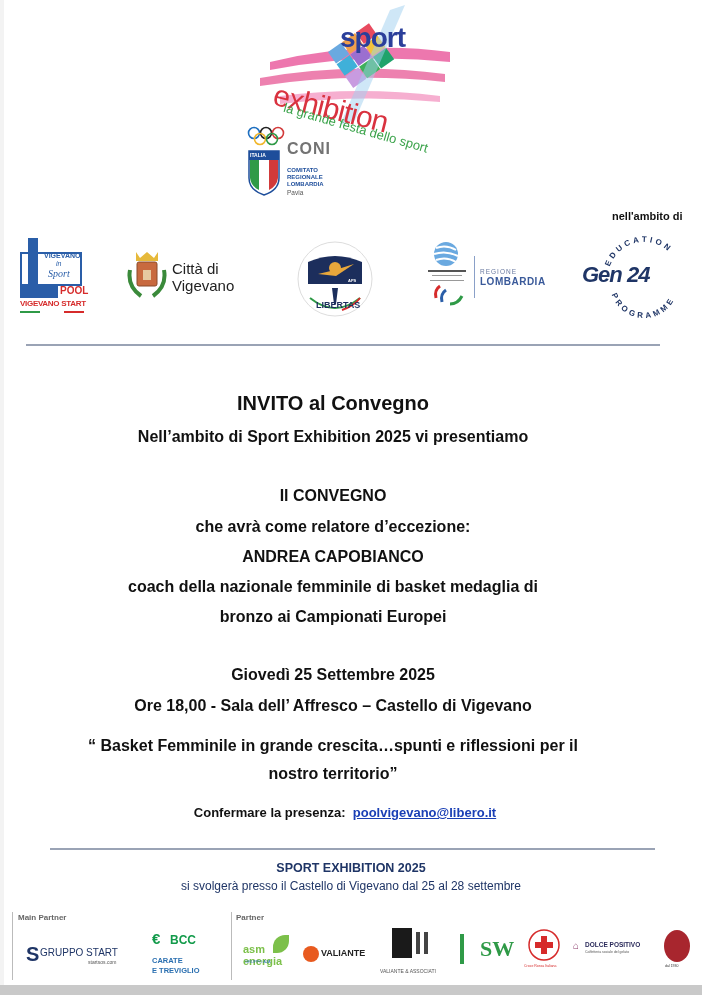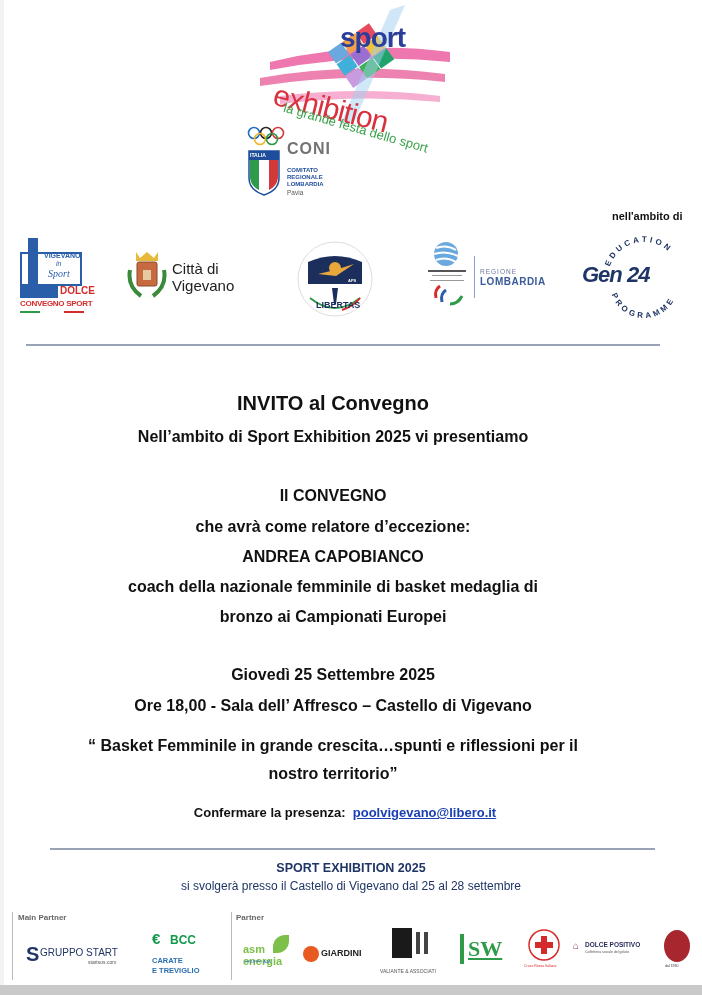--- a/index.html
+++ b/index.html
@@ -76,22 +76,22 @@
 
 <div class="abs nell">nell'ambito di</div>
 
 <div class="abs" style="left:20px;top:238px;width:64px;height:80px;">
   <div class="abs" style="left:0;top:14px;width:62px;height:34px;border:2px solid #2a5ea8;box-sizing:border-box;"></div>
   <div class="abs" style="left:8px;top:0;width:10px;height:48px;background:#2a5ea8;"></div>
   <span class="abs" style="left:24px;top:14px;font-size:7px;color:#2a5ea8;font-weight:bold;">VIGEVANO</span>
   <span class="abs" style="left:36px;top:22px;font-size:7px;color:#2a5ea8;font-style:italic;">in</span>
   <span class="abs" style="left:28px;top:30px;font-size:10px;color:#2a5ea8;font-style:italic;font-family:'Liberation Serif',serif;">Sport</span>
   <div class="abs" style="left:0;top:48px;width:38px;height:12px;background:#2a5ea8;"></div>
-  <span class="abs" style="left:40px;top:47px;font-size:10px;color:#d62b2b;font-weight:bold;">DOLCE</span>
-  <span class="abs" style="left:0px;top:61px;font-size:8px;color:#d62b2b;font-weight:bold;letter-spacing:-0.3px;white-space:nowrap;">CONVEGNO SPORT</span>
+  <span class="abs" style="left:40px;top:47px;font-size:10px;color:#d62b2b;font-weight:bold;">POOL</span>
+  <span class="abs" style="left:0px;top:61px;font-size:8px;color:#d62b2b;font-weight:bold;letter-spacing:-0.3px;white-space:nowrap;">VIGEVANO START</span>
   <div class="abs" style="left:0;top:73px;width:20px;height:2px;background:#2f9a47;"></div>
   <div class="abs" style="left:44px;top:73px;width:20px;height:2px;background:#d62b2b;"></div>
 </div>
 
 <div class="abs" style="left:127px;top:250px;width:120px;height:56px;">
   <svg width="40" height="52" viewBox="0 0 40 52" style="position:absolute;left:0;top:0;">
     <path d="M9,2 L13,8 L20,2 L27,8 L31,2 L31,11 H9 Z" fill="#e6b93a"></path>
     <rect x="10" y="12" width="20" height="24" rx="2" fill="#c86a3f" stroke="#8a4a2a"></rect>
     <rect x="16" y="20" width="8" height="10" fill="#e6c9a0"></rect>
     <path d="M3,20 Q0,36 14,46" fill="none" stroke="#3a8a3a" stroke-width="4"></path>
@@ -185,33 +185,33 @@
 </div>
 
 <div class="abs" style="left:243px;top:935px;width:50px;height:34px;">
   <div class="abs" style="left:30px;top:0;width:16px;height:18px;background:#7cc04a;border-radius:12px 0 12px 0;"></div>
   <span class="abs" style="left:0;top:8px;font-size:11px;font-weight:bold;color:#7cc04a;">asm energia</span>
   <span class="abs" style="left:2px;top:24px;font-size:4px;color:#2a6fb0;">GRUPPO A2A</span>
 </div>
 
 <div class="abs" style="left:303px;top:945px;width:70px;height:20px;">
   <div class="abs" style="left:0;top:1px;width:16px;height:16px;background:#e85a1f;border-radius:50%;"></div>
-  <span class="abs" style="left:18px;top:3px;font-size:9px;font-weight:bold;color:#222;">GIARDINI</span>
+  <span class="abs" style="left:18px;top:3px;font-size:9px;font-weight:bold;color:#222;">VALIANTE</span>
 </div>
 
 <div class="abs" style="left:380px;top:928px;width:70px;height:50px;">
   <div class="abs" style="left:12px;top:0;width:20px;height:30px;background:#1a1a1a;"></div>
   <div class="abs" style="left:36px;top:4px;width:4px;height:22px;background:#444;"></div>
   <div class="abs" style="left:44px;top:4px;width:4px;height:22px;background:#444;"></div>
   <span class="abs" style="left:0;top:40px;font-size:5px;color:#555;white-space:nowrap;">VALIANTE &amp; ASSOCIATI</span>
 </div>
 
 <div class="abs" style="left:460px;top:934px;width:50px;height:30px;background:#fff;">
   <div class="abs" style="left:0;top:0;width:4px;height:30px;background:#2f9a47;"></div>
-  <span class="abs" style="left:8px;top:2px;font-size:22px;font-weight:bold;color:#2f9a47;font-family:'Liberation Serif',serif;text-decoration:underline;">SW</span>
+  <span class="abs" style="left:20px;top:2px;font-size:22px;font-weight:bold;color:#2f9a47;font-family:'Liberation Serif',serif;">SW</span>
 </div>
 
 <div class="abs" style="left:524px;top:928px;width:40px;height:48px;">
   <svg width="34" height="34" viewBox="0 0 34 34" style="position:absolute;left:3px;top:0;">
     <circle cx="17" cy="17" r="15" fill="#fff" stroke="#d62b2b" stroke-width="1.5"></circle>
     <rect x="14" y="8" width="6" height="18" fill="#d62b2b"></rect>
     <rect x="8" y="14" width="18" height="6" fill="#d62b2b"></rect>
   </svg>
   <span class="abs" style="left:0;top:36px;font-size:3.5px;color:#d62b2b;white-space:nowrap;">Croce Rossa Italiana</span>
 </div>

